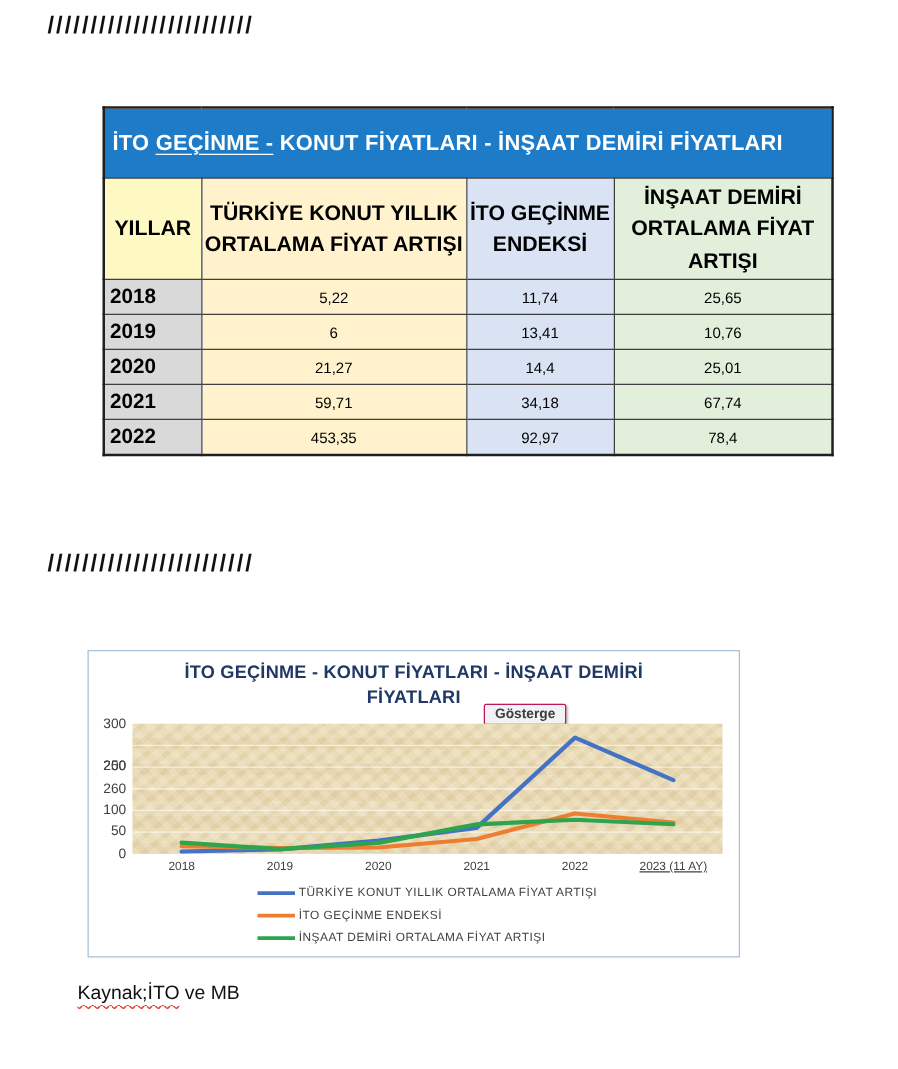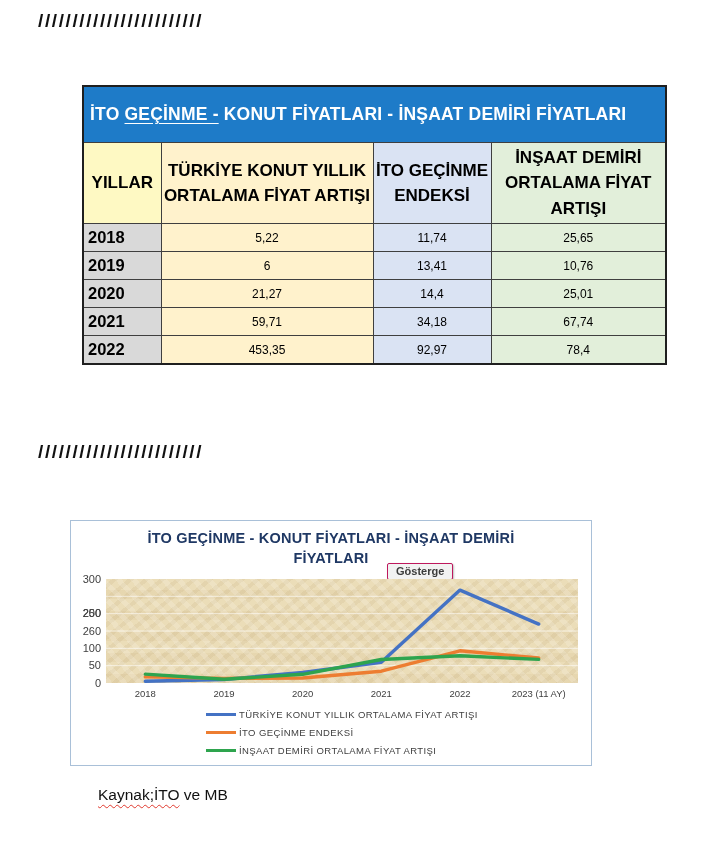--- a/index.html
+++ b/index.html
@@ -78,21 +78,21 @@
   .legend{
     position:absolute;left:135px;top:187px;display:flex;
     flex-direction:column;gap:5px;
   }
   .legend-row{display:flex;align-items:center;height:13px;}
   .legend-swatch{width:30px;height:3.5px;margin-right:3px;flex:none;}
   .legend-label{font-size:9.5px;color:#404040;letter-spacing:.4px;white-space:nowrap;}
 
   
   .source-note{
-    position:absolute;left:62px;top:786px;font-size:15.5px;color:#111;margin-left:36px;
+    position:absolute;left:62px;top:786px;font-size:15.5px;color:#111;
   }
   .source-note .squiggle{
     text-decoration-line:underline;text-decoration-style:wavy;
     text-decoration-color:#E0392E;text-decoration-thickness:1px;
     text-underline-offset:4px;
   }
 </style>
 </head>
 <body>
 
@@ -173,21 +173,21 @@
       <div class="ytick" style="top: 87.1667px;">200</div>
       <div class="ytick" style="top: 69.8333px; margin-top: 17px;">250</div>
       <div class="ytick" style="top: 52.5px;">300</div>
     </div>
   <div id="xticks">
       <div class="xtick" style="left: 29.3333px;">2018</div>
       <div class="xtick" style="left: 108px;">2019</div>
       <div class="xtick" style="left: 186.667px;">2020</div>
       <div class="xtick" style="left: 265.333px;">2021</div>
       <div class="xtick" style="left: 344px;">2022</div>
-      <div class="xtick" style="left: 422.667px;">2023 (11 AY)</div>
+      <div class="xtick" style="left: 422.667px; text-decoration: underline;">2023 (11 AY)</div>
     </div>
   <div class="legend" id="legend">
       <div class="legend-row">
         <span class="legend-swatch" style="background: rgb(68, 114, 196);"></span>
         <span class="legend-label">TÜRKİYE KONUT YILLIK ORTALAMA FİYAT ARTIŞI</span>
       </div>
       <div class="legend-row">
         <span class="legend-swatch" style="background: rgb(237, 125, 49);"></span>
         <span class="legend-label">İTO GEÇİNME ENDEKSİ</span>
       </div>

